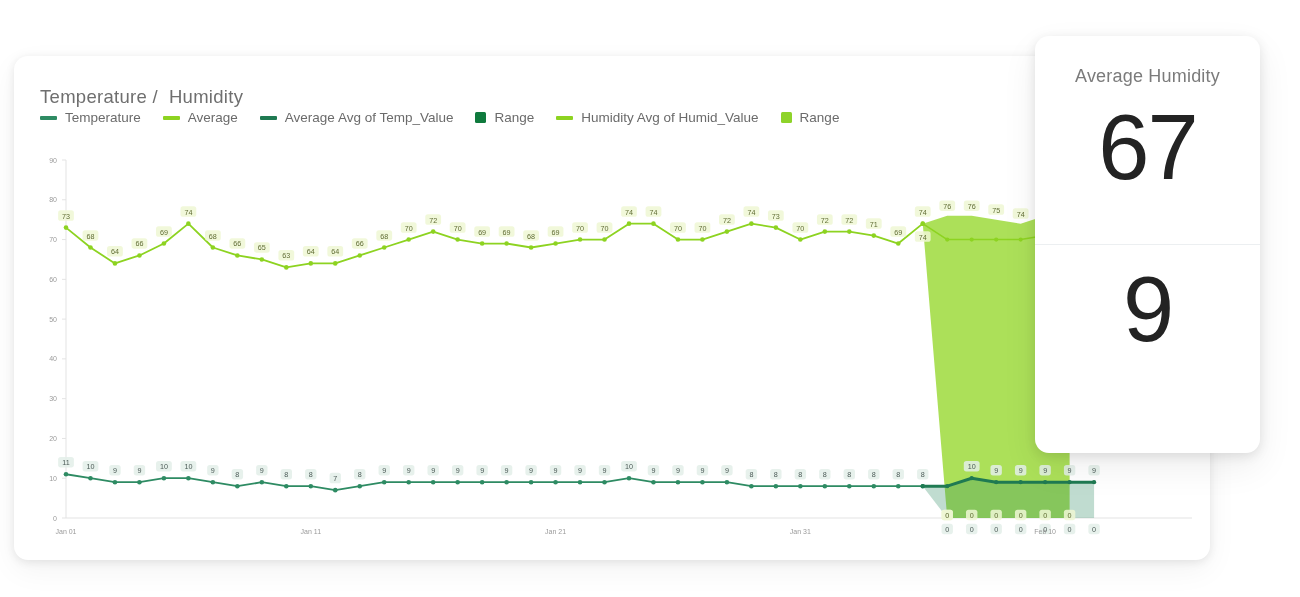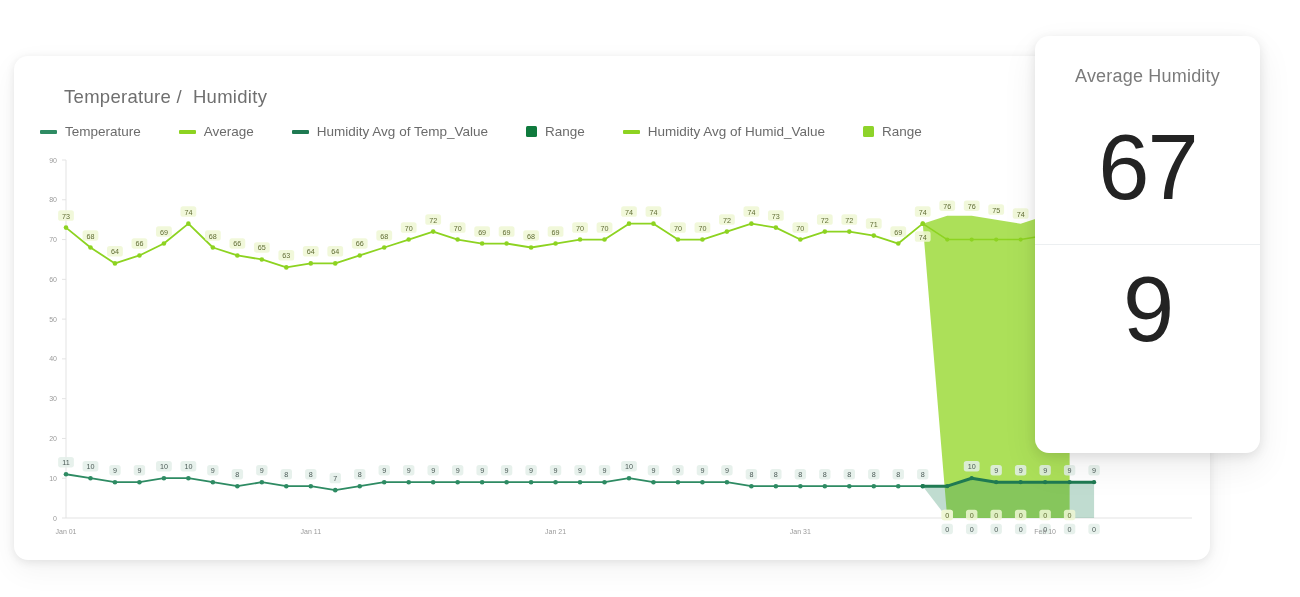--- a/index.html
+++ b/index.html
@@ -18,27 +18,26 @@
     left: 14px; top: 56px;
     width: 1196px; height: 504px;
     background: #ffffff;
     border-radius: 14px;
     box-shadow: 0 2px 10px rgba(0,0,0,0.09), 0 10px 30px rgba(0,0,0,0.05);
   }
   #chart-title {
     position: absolute; left: 26px; top: 30px;
     font-size: 18.5px; color: #6f6f6f; letter-spacing: .3px;
     white-space: pre;
-    margin-left: 24px;
   }
 
   
   #legend {
-    position: absolute; left: 26px; top: 68px;
-    display: flex; align-items: flex-end; gap: 16px;
+    position: absolute; left: 26px; top: 54px;
+    display: flex; align-items: flex-end; gap: 0;
   }
   .legend-item { display: flex; align-items: center; margin-right: 22px; }
   .legend-swatch { display:inline-block; margin-right: 8px; }
   .sw-line { width: 17px; height: 4px; border-radius: 1px; }
   .sw-square { width: 11px; height: 11px; border-radius: 1.5px; }
   .legend-label { font-size: 13.5px; color: #6b6b6b; white-space: nowrap; }
 
   
   #plot-area { position: absolute; left: 0; top: 96px; width: 1196px; height: 408px; }
   #plot-svg { display:block; }
@@ -53,21 +52,21 @@
   #kpi-stack {
     position: absolute; left: 1035px; top: 36px;
     width: 225px; height: 417px;
     background: #ffffff;
     border-radius: 14px;
     box-shadow: 0 3px 12px rgba(0,0,0,0.10), 0 14px 36px rgba(0,0,0,0.07);
     overflow: hidden;
   }
   .kpi {
     position: relative; width: 100%;
-    display: flex; flex-direction: column; align-items: center; gap: 20px;
+    display: flex; flex-direction: column; align-items: center;
   }
   #kpi-humidity { height: 208px; }
   #kpi-temperature { height: 209px; border-top: 1px solid #eceff1; }
   .kpi-label { margin-top: 30px; font-size: 18px; color: #7b7b7b; letter-spacing: .2px; }
   .kpi-value {
     font-size: 92px; color: #232323; font-weight: 400;
     line-height: 1; margin-top: 14px; letter-spacing: -2px; text-align: center;
   }
   #kpi-temperature .kpi-label { margin-top: 26px; }
   #kpi-temperature .kpi-value { margin-top: 18px; }
@@ -85,21 +84,21 @@
         <div class="legend-item">
           <span class="legend-swatch sw-line" style="background: rgb(46, 139, 99);"></span>
           <span class="legend-label">Temperature</span>
         </div>
         <div class="legend-item">
           <span class="legend-swatch sw-line" style="background: rgb(141, 211, 33);"></span>
           <span class="legend-label">Average</span>
         </div>
         <div class="legend-item">
           <span class="legend-swatch sw-line" style="background: rgb(31, 122, 82);"></span>
-          <span class="legend-label">Humidity Avg of Temp_Value</span>
+          <span class="legend-label">Average Avg of Temp_Value</span>
         </div>
         <div class="legend-item">
           <span class="legend-swatch sw-square" style="background: rgb(15, 122, 61);"></span>
           <span class="legend-label">Range</span>
         </div>
         <div class="legend-item">
           <span class="legend-swatch sw-line" style="background: rgb(141, 211, 33);"></span>
           <span class="legend-label">Humidity Avg of Humid_Value</span>
         </div>
         <div class="legend-item">

